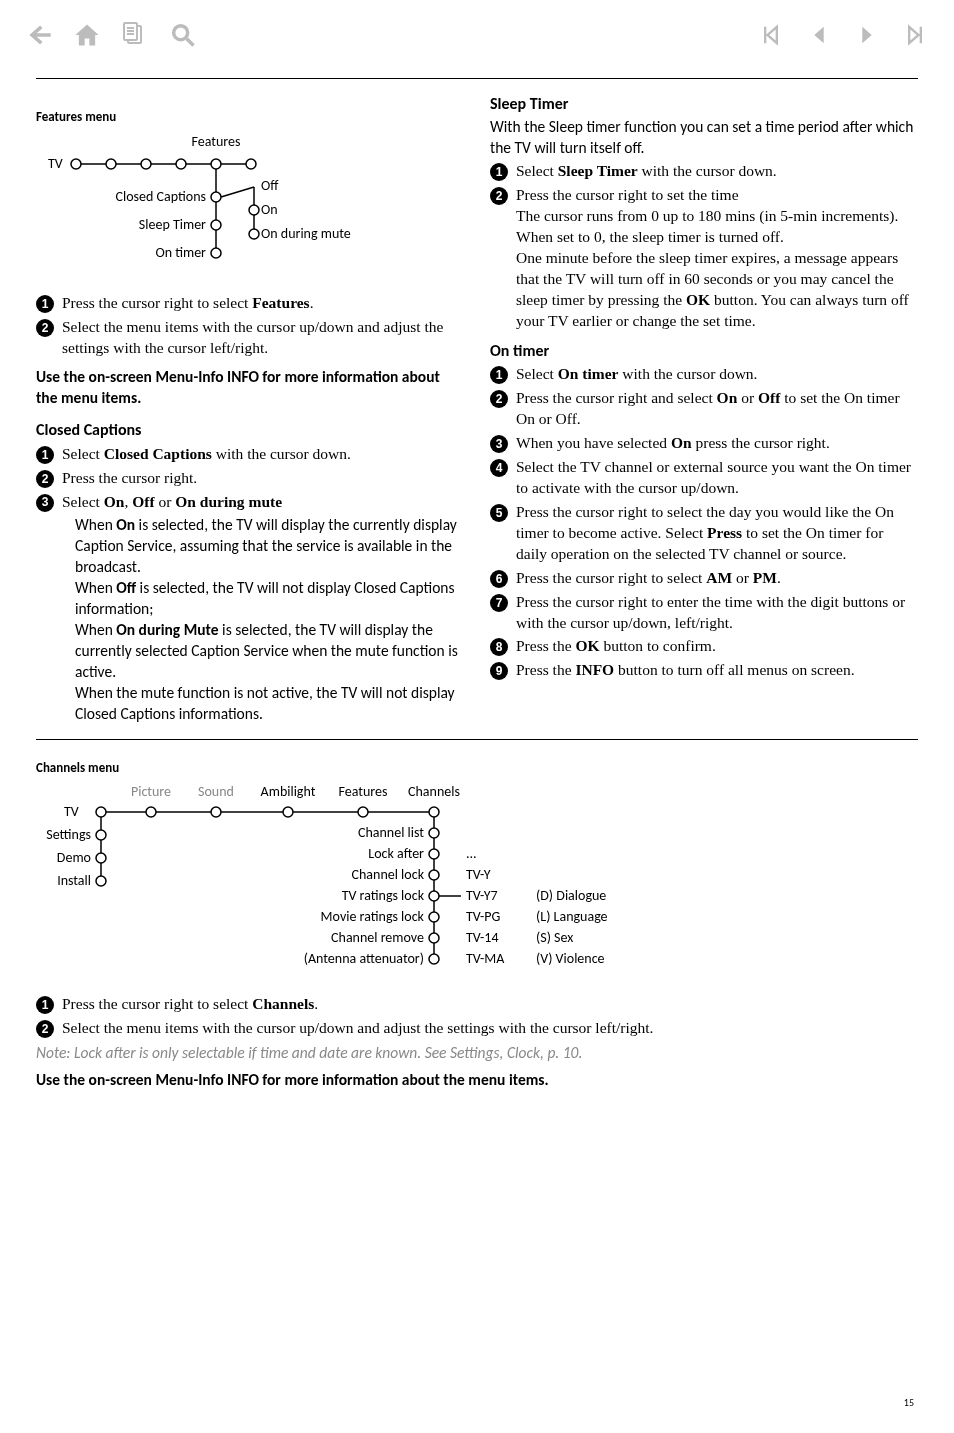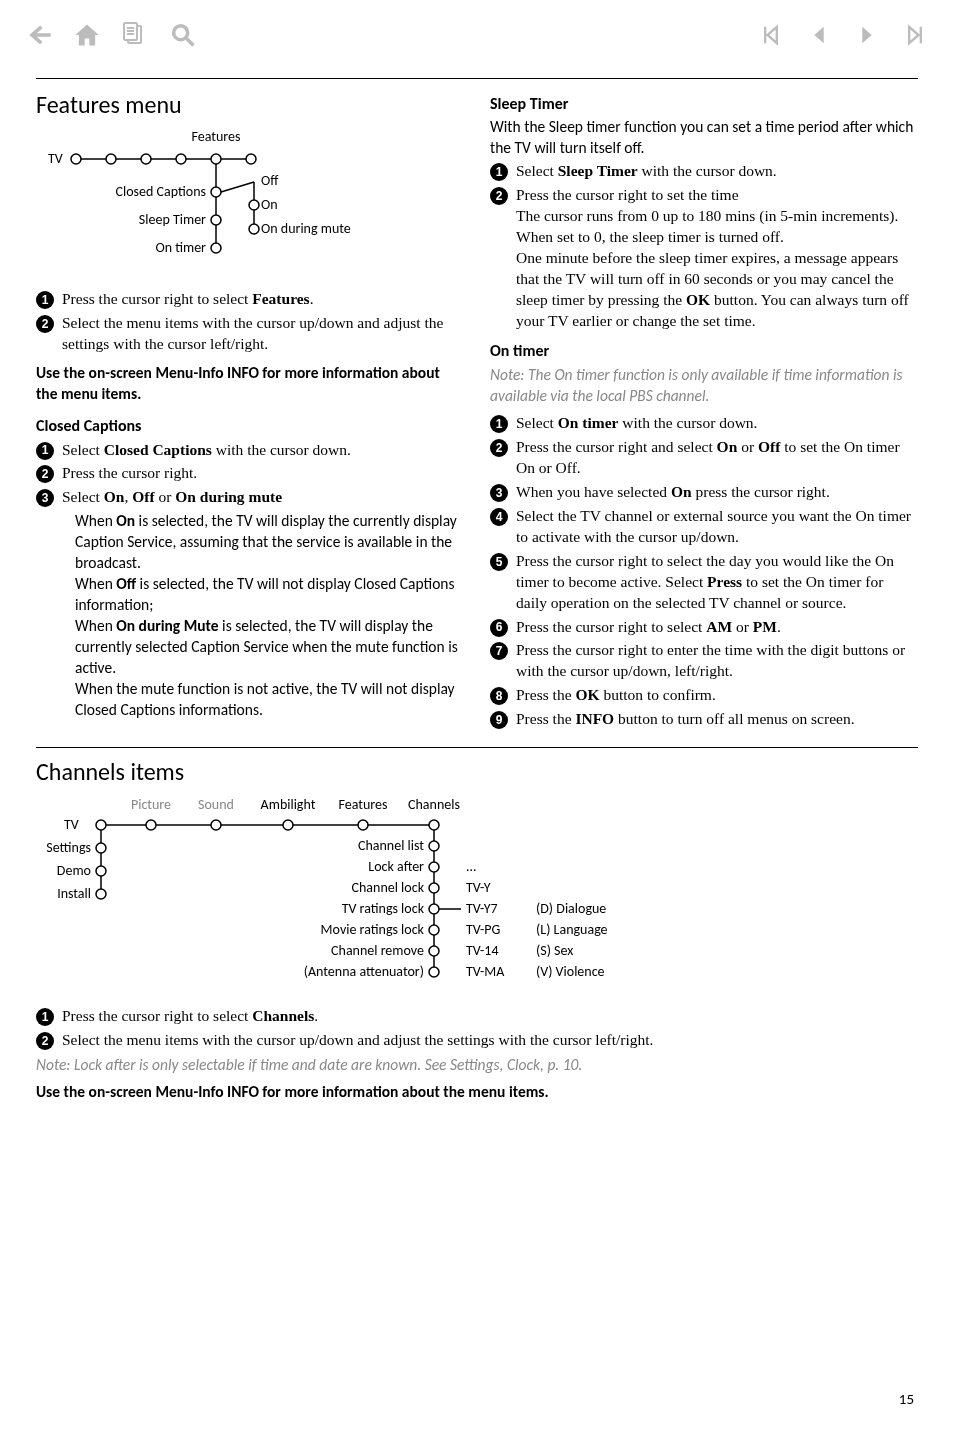--- a/index.html
+++ b/index.html
@@ -15,32 +15,32 @@
       padding: 18px 36px 18px 36px;
     }
     .toolbar { position: absolute; top: 10px; left: 24px; right: 24px; display: flex; justify-content: space-between; align-items: center; height: 50px; }
     .toolbar-left, .toolbar-right { display: flex; gap: 18px; align-items: center; }
     .icon { width: 30px; height: 30px; display: flex; align-items: center; justify-content: center; color: #bcbcbc; }
     .icon svg { width: 28px; height: 28px; }
     .layered-icon { position: relative; width: 30px; height: 30px; }
     .content { margin-top: 60px; }
     .rule { border: none; border-top: 1.5px solid #000; margin: 6px 0 10px 0; }
     .rule-thin { border: none; border-top: 1px solid #000; margin: 8px 0; }
-    h2.section-title { font-weight: normal; font-size: 24px; margin-bottom: 4px; }
+    h2.section-title { font-weight: bold; font-size: 13px; margin-bottom: 4px; margin-top: 19px; }
     .two-col { display: flex; gap: 26px; }
     .col { flex: 1; }
     .subhead { font-weight: bold; font-size: 16px; margin-top: 4px; margin-bottom: 2px; }
     p { margin-bottom: 2px; }
     .numstep { display: flex; gap: 8px; margin: 3px 0; }
     .numbadge { min-width: 18px; height: 18px; border-radius: 50%; background: #000; color: #fff; font-size: 12px; font-weight: bold; display: inline-flex; align-items: center; justify-content: center; margin-top: 2px; flex-shrink: 0; font-family: Arial, sans-serif; }
     .numstep .steptext { flex: 1; font-family: Liberation Serif, serif; }
     .bold { font-weight: bold; }
     .italic-note { font-style: italic; color: #888; margin: 4px 0 6px 0; }
     .diagram { margin: 6px 0 16px 0; }
-    .page-num { position: absolute; bottom: 24px; right: 40px; font-size: 15px; }
+    .page-num { position: absolute; bottom: 24px; right: 40px; font-size: 10px; }
     .indent-block { margin-left: 39px; margin-top: 2px;}
     .small-gap { margin-bottom: 10px; }
     .top-offset { margin-top: 8px; }
   </style>
 </head>
 <body>
 
 <div class="toolbar">
   <div class="toolbar-left">
     <span class="icon">
@@ -191,21 +191,20 @@
             <span class="numbadge">1</span>
             <div class="steptext">Select <b>Sleep Timer</b> with the cursor down.</div>
           </div>
           <div class="numstep">
             <span class="numbadge">2</span>
             <div class="steptext">Press the cursor right to set the time<br>The cursor runs from 0 up to 180 mins (in 5-min increments). When set to 0, the sleep timer is turned off.<br>One minute before the sleep timer expires, a message appears that the TV will turn off in 60 seconds or you may cancel the sleep timer by pressing the <b>OK</b> button. You can always turn off your TV earlier or change the set time.</div>
           </div>
         </div>
 
       <p class="subhead top-offset">On timer</p>
-      <p class="italic-note">Note: The On timer function is only available if time information is available via the local PBS channel.</p>
       <div id="ontimer-steps">
           <div class="numstep">
             <span class="numbadge">1</span>
             <div class="steptext">Select <b>On timer</b> with the cursor down.</div>
           </div>
           <div class="numstep">
             <span class="numbadge">2</span>
             <div class="steptext">Press the cursor right and select <b>On</b> or <b>Off</b> to set the On timer On or Off.</div>
           </div>
           <div class="numstep">
@@ -235,21 +234,21 @@
           <div class="numstep">
             <span class="numbadge">9</span>
             <div class="steptext">Press the <b>INFO</b> button to turn off all menus on screen.</div>
           </div>
         </div>
     </div>
   </div>
 
   <hr class="rule-thin" style="margin-top:14px">
 
-  <h2 class="section-title">Channels items</h2>
+  <h2 class="section-title">Channels menu</h2>
 
   <div class="diagram">
     <svg width="640" height="190" viewBox="0 0 640 190">
 
       <g font-size="14">
         <text x="115" y="14" text-anchor="middle" fill="#888">Picture</text>
         <text x="180" y="14" text-anchor="middle" fill="#888">Sound</text>
         <text x="252" y="14" text-anchor="middle">Ambilight</text>
         <text x="327" y="14" text-anchor="middle">Features</text>
         <text x="398" y="14" text-anchor="middle">Channels</text>

